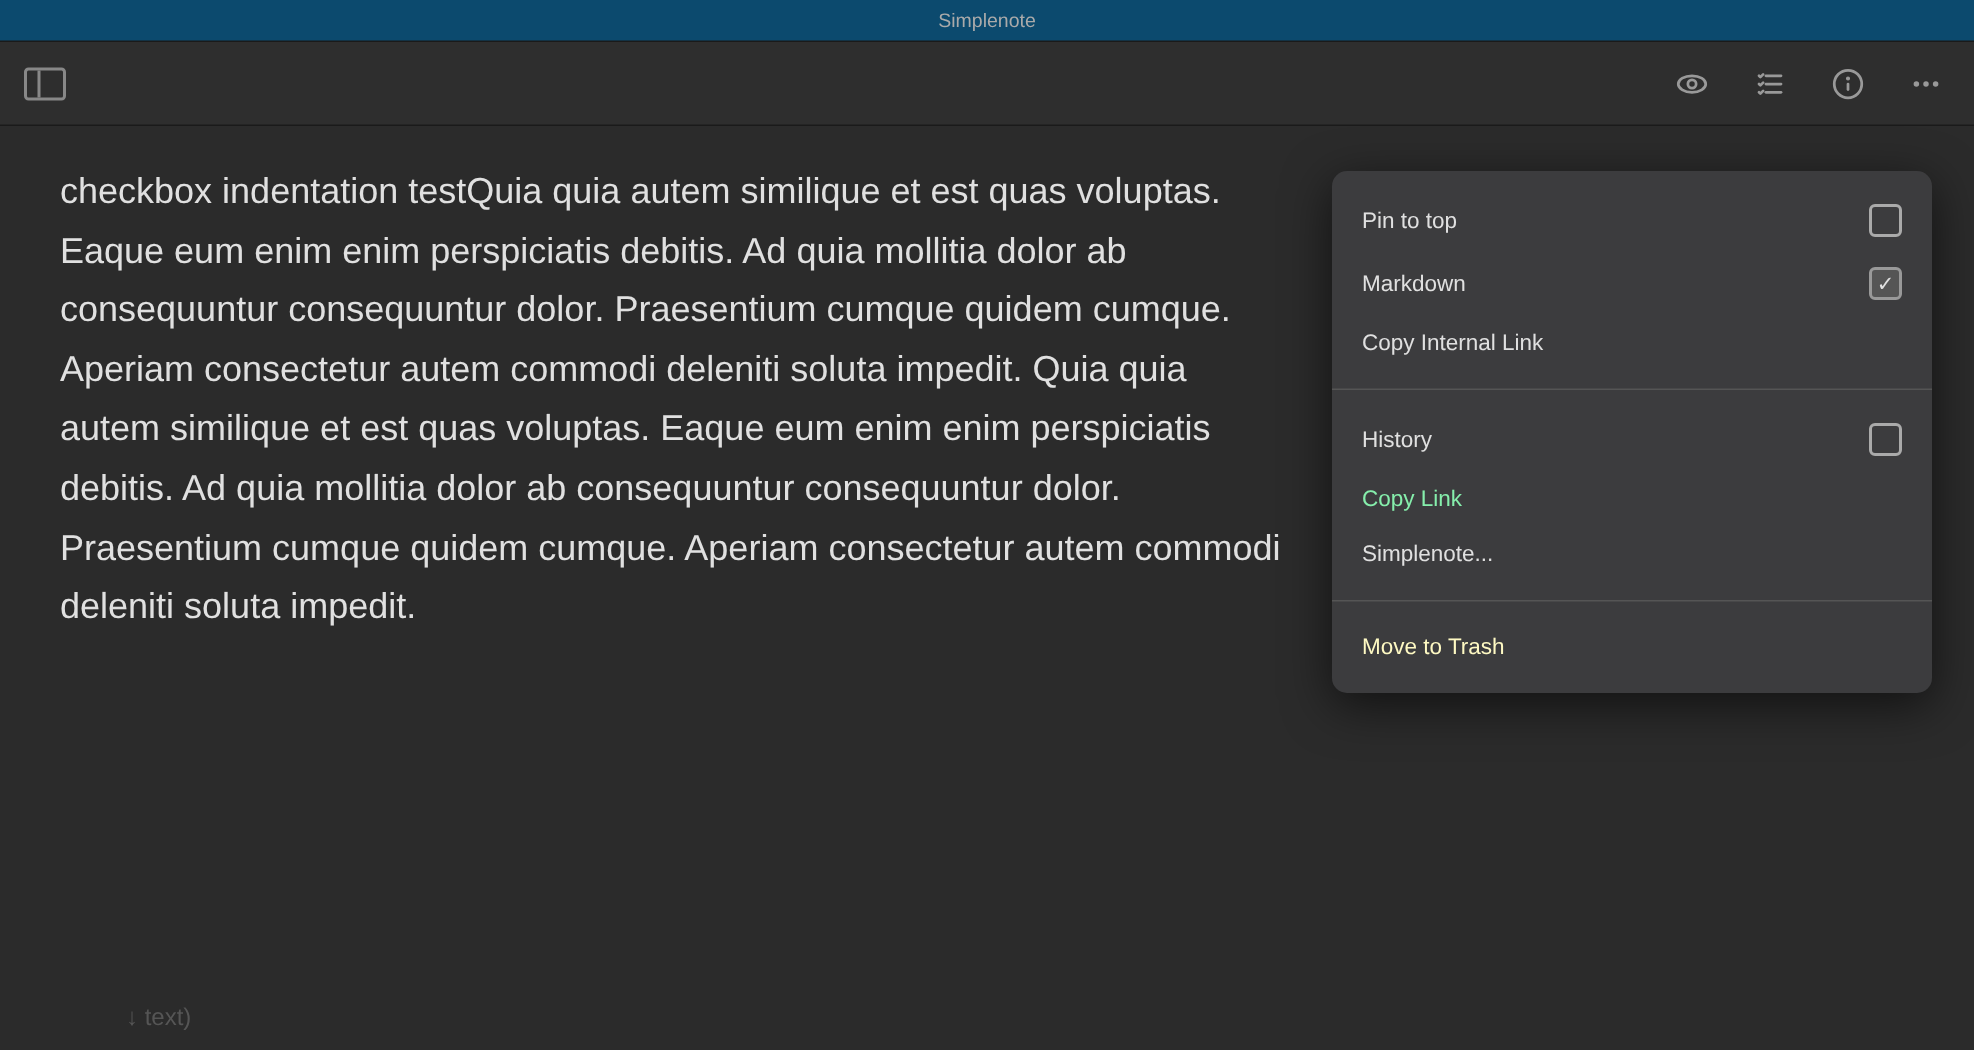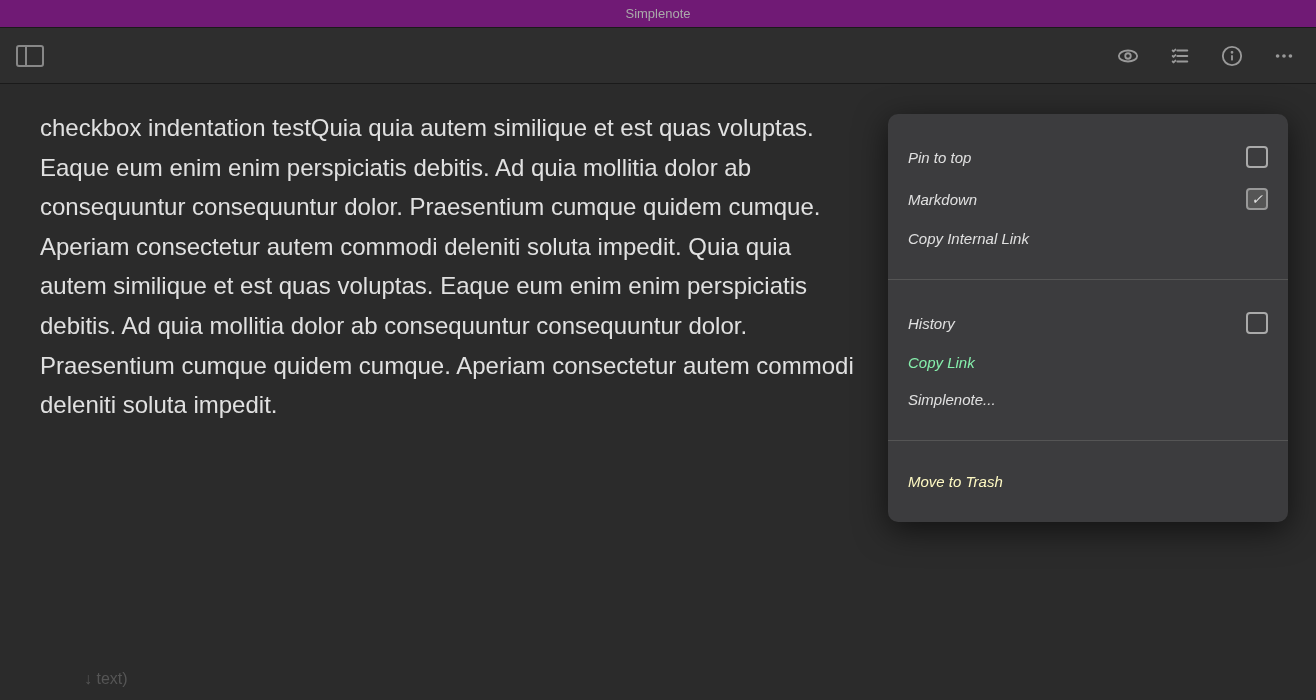--- a/index.html
+++ b/index.html
@@ -10,21 +10,21 @@
       background: #2b2b2b;
       font-family: -apple-system, BlinkMacSystemFont, 'Helvetica Neue', Arial, sans-serif;
       overflow: hidden;
       position: relative;
     }
 
     
     .title-bar {
       width: 100%;
       height: 28px;
-      background: #701a75;
+      background: #0c4a6e;
       display: flex;
       align-items: center;
       justify-content: center;
       border-bottom: 1px solid #1a1a1a;
     }
 
     .title-bar-text {
       color: #aaa;
       font-size: 13px;
       font-weight: 400;
@@ -108,22 +108,21 @@
       right: 28px;
       width: 400px;
       background: #3c3c3e;
       border-radius: 10px;
       box-shadow: 0 8px 32px rgba(0,0,0,0.6);
       overflow: hidden;
       z-index: 100;
     }
 
     .menu-section {
-      padding: 22px 0;
-      font-style: italic;
+      padding: 12px 0;
     }
 
     .menu-divider {
       height: 1px;
       background: #555;
       margin: 0;
     }
 
     .menu-item {
       display: flex;

